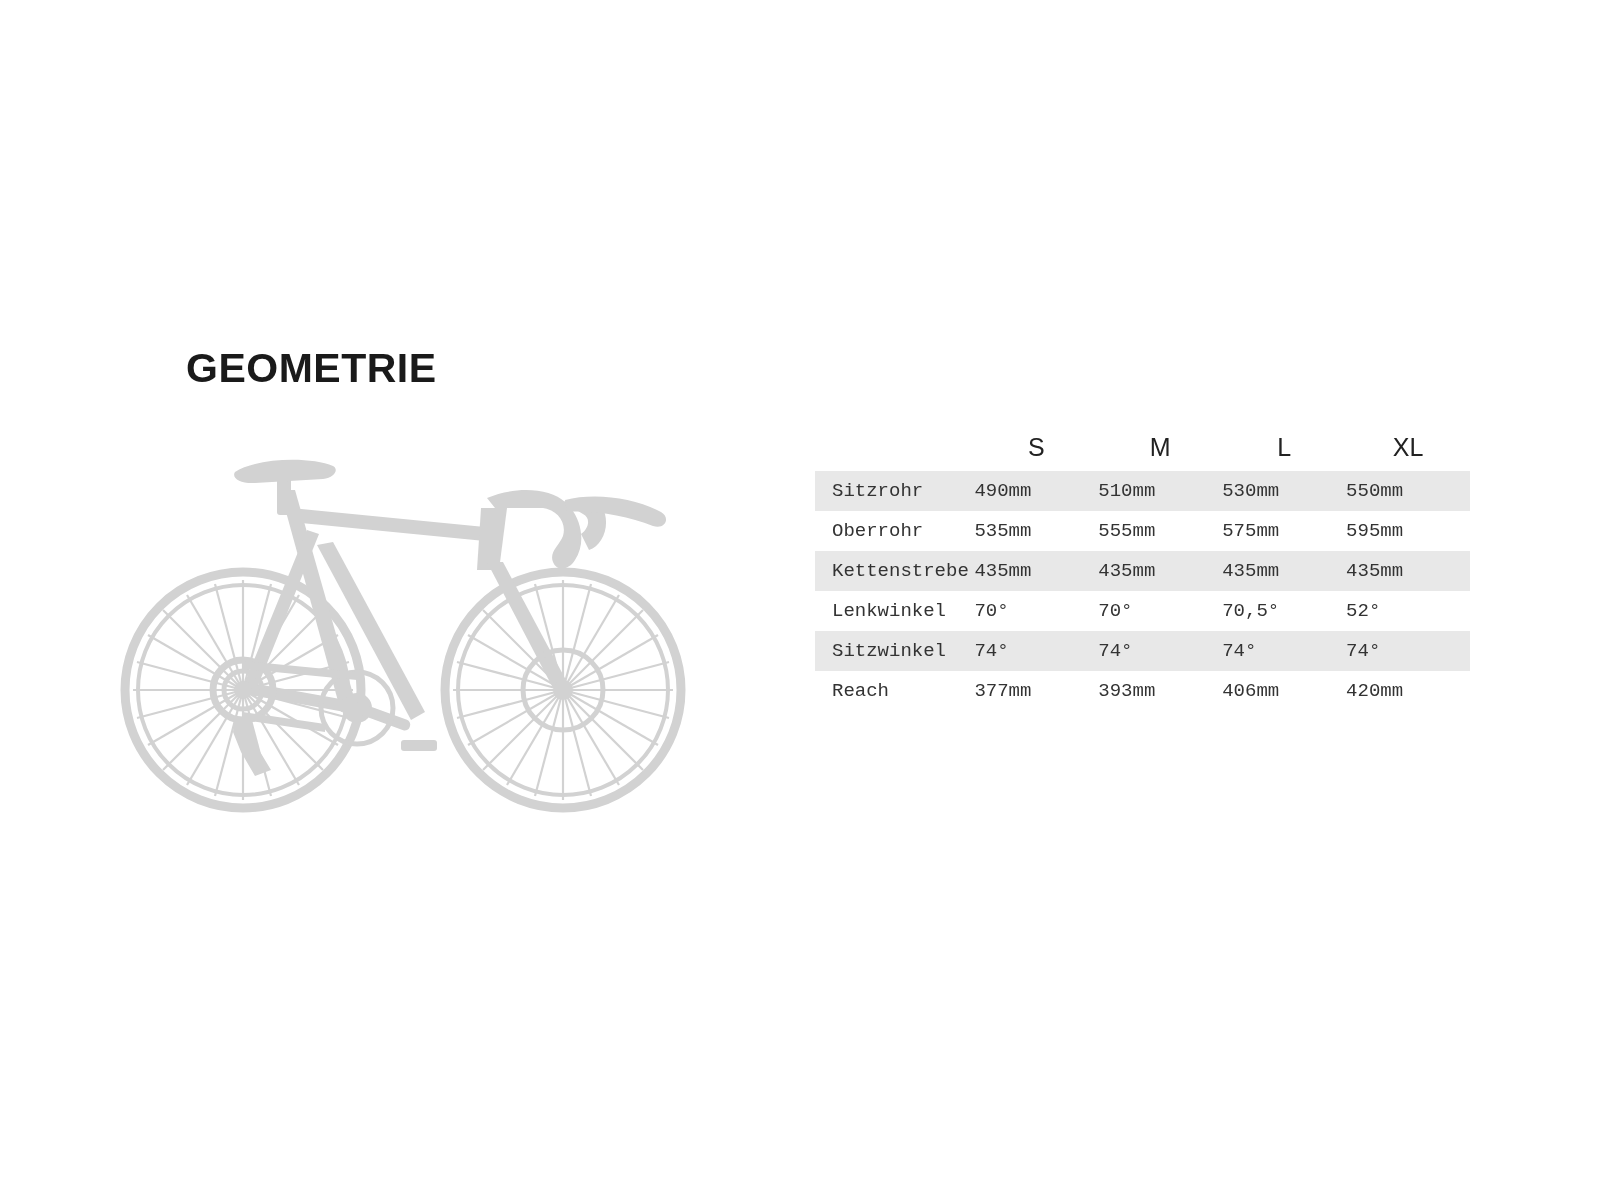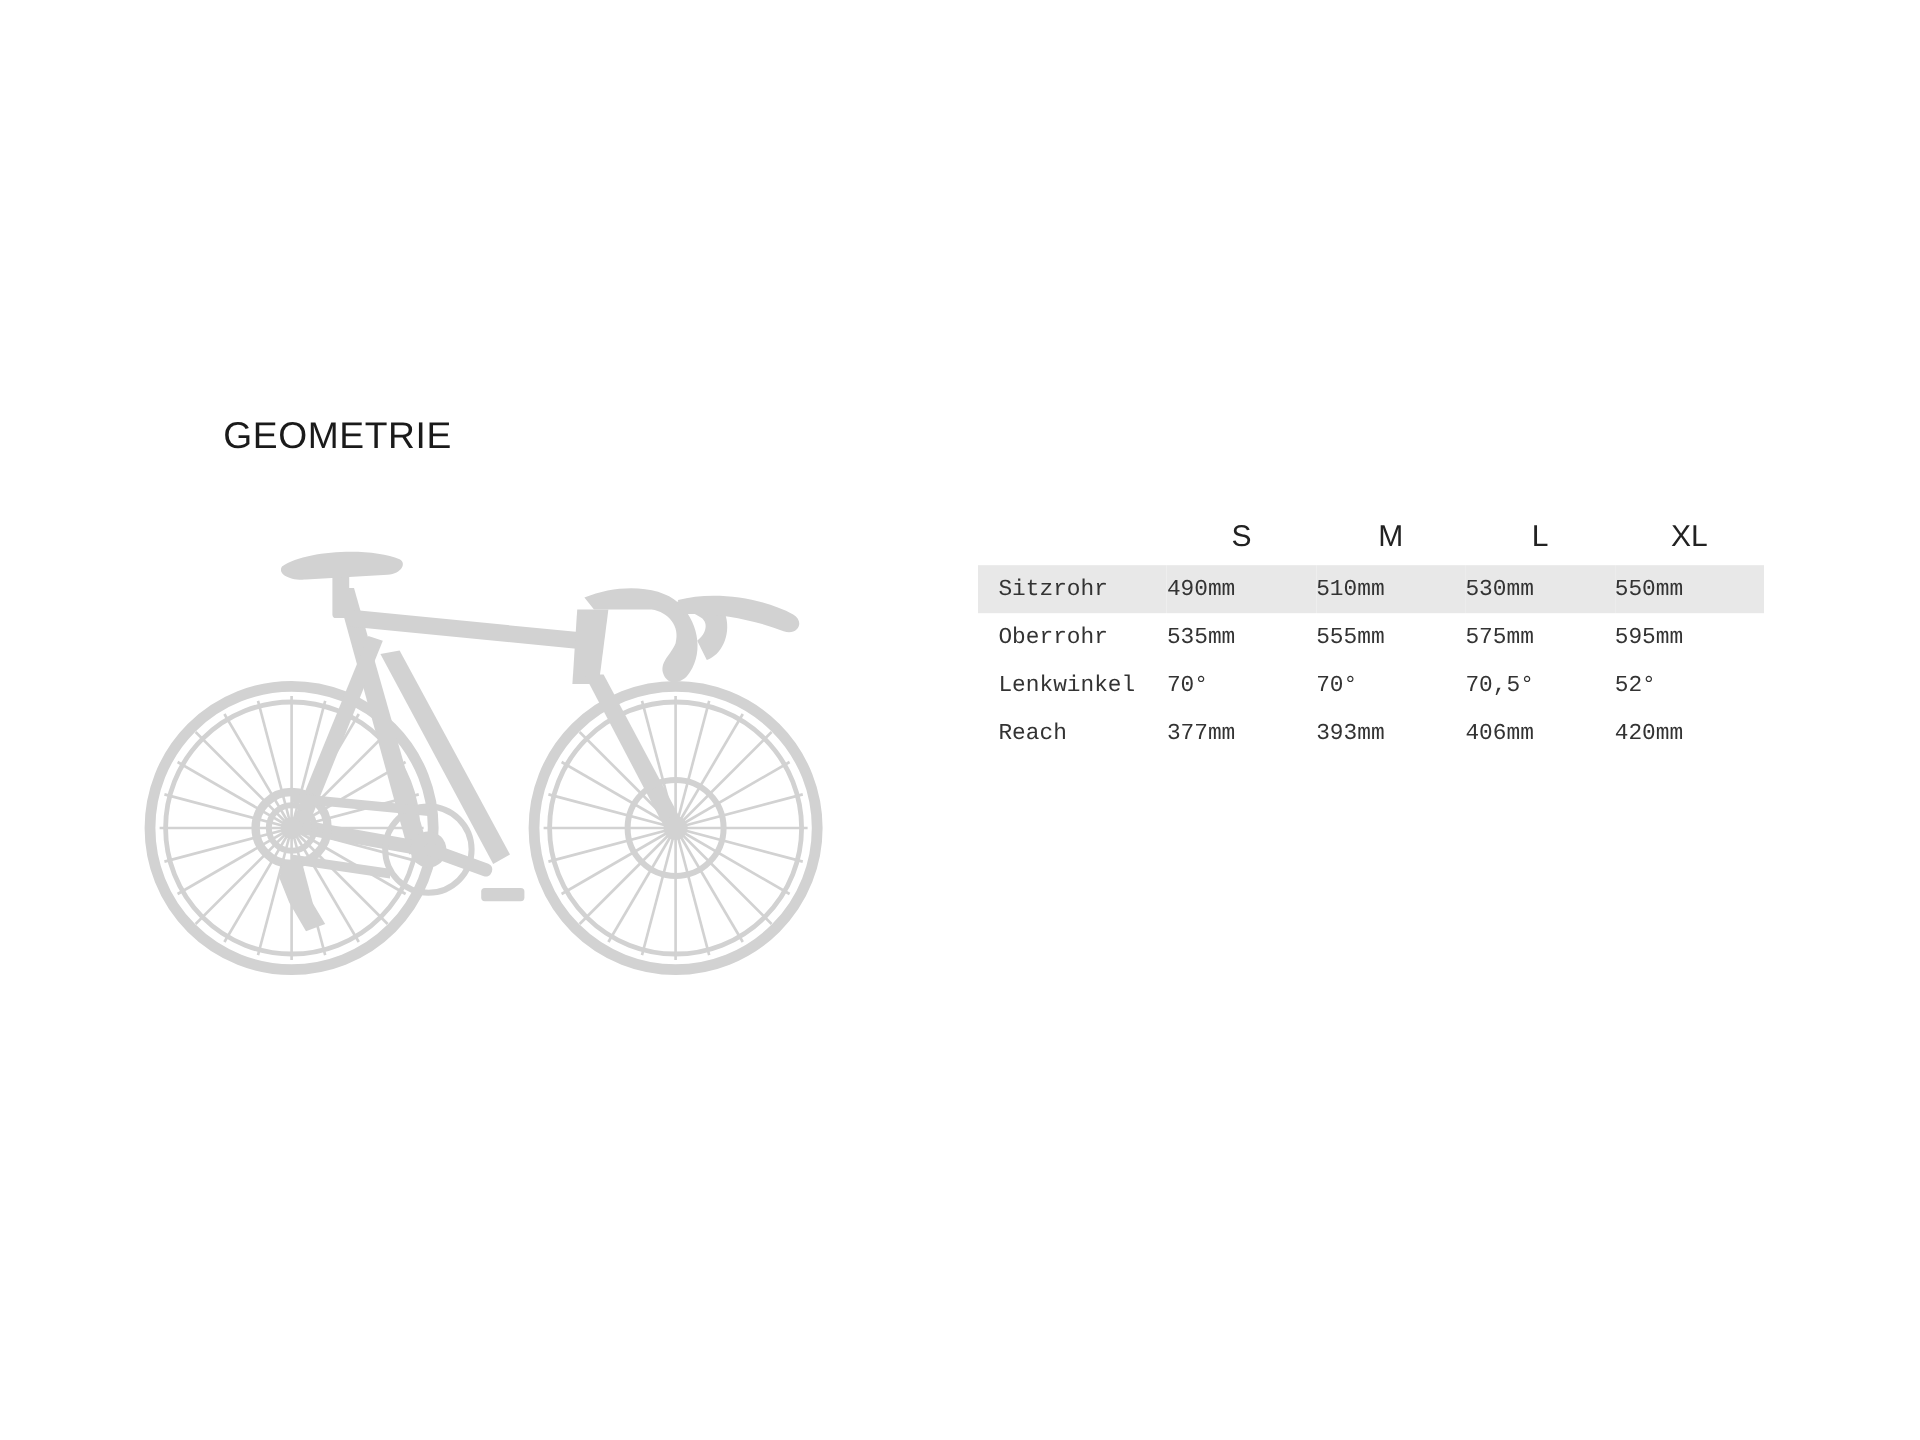--- a/index.html
+++ b/index.html
@@ -19,24 +19,24 @@
   .page {
     position: absolute;
     inset: 0;
   }
 
   
   .title {
     position: absolute;
     left: 186px;
     top: 345px;
-    font-size: 31px;
+    font-size: 41px;
     letter-spacing: 0.5px;
     color: #1a1a1a;
-    font-weight: 400;
+    font-weight: 700;
   }
 
   
   .bike-wrap {
     position: absolute;
     left: 95px;
     top: 450px;
     width: 620px;
     height: 380px;
   }
@@ -222,27 +222,41 @@
         <td class="val">530mm</td>
         <td class="val">550mm</td>
       </tr>
       <tr>
         <td class="rowlabel">Oberrohr</td>
         <td class="val">535mm</td>
         <td class="val">555mm</td>
         <td class="val">575mm</td>
         <td class="val">595mm</td>
       </tr>
+      <tr class="alt">
+        <td class="rowlabel">Kettenstrebe</td>
+        <td class="val">435mm</td>
+        <td class="val">435mm</td>
+        <td class="val">435mm</td>
+        <td class="val">435mm</td>
+      </tr>
       <tr>
         <td class="rowlabel">Lenkwinkel</td>
         <td class="val">70°</td>
         <td class="val">70°</td>
         <td class="val">70,5°</td>
         <td class="val">52°</td>
       </tr>
+      <tr class="alt">
+        <td class="rowlabel">Sitzwinkel</td>
+        <td class="val">74°</td>
+        <td class="val">74°</td>
+        <td class="val">74°</td>
+        <td class="val">74°</td>
+      </tr>
       <tr>
         <td class="rowlabel">Reach</td>
         <td class="val">377mm</td>
         <td class="val">393mm</td>
         <td class="val">406mm</td>
         <td class="val">420mm</td>
       </tr>
     </tbody>
   </table>
 

